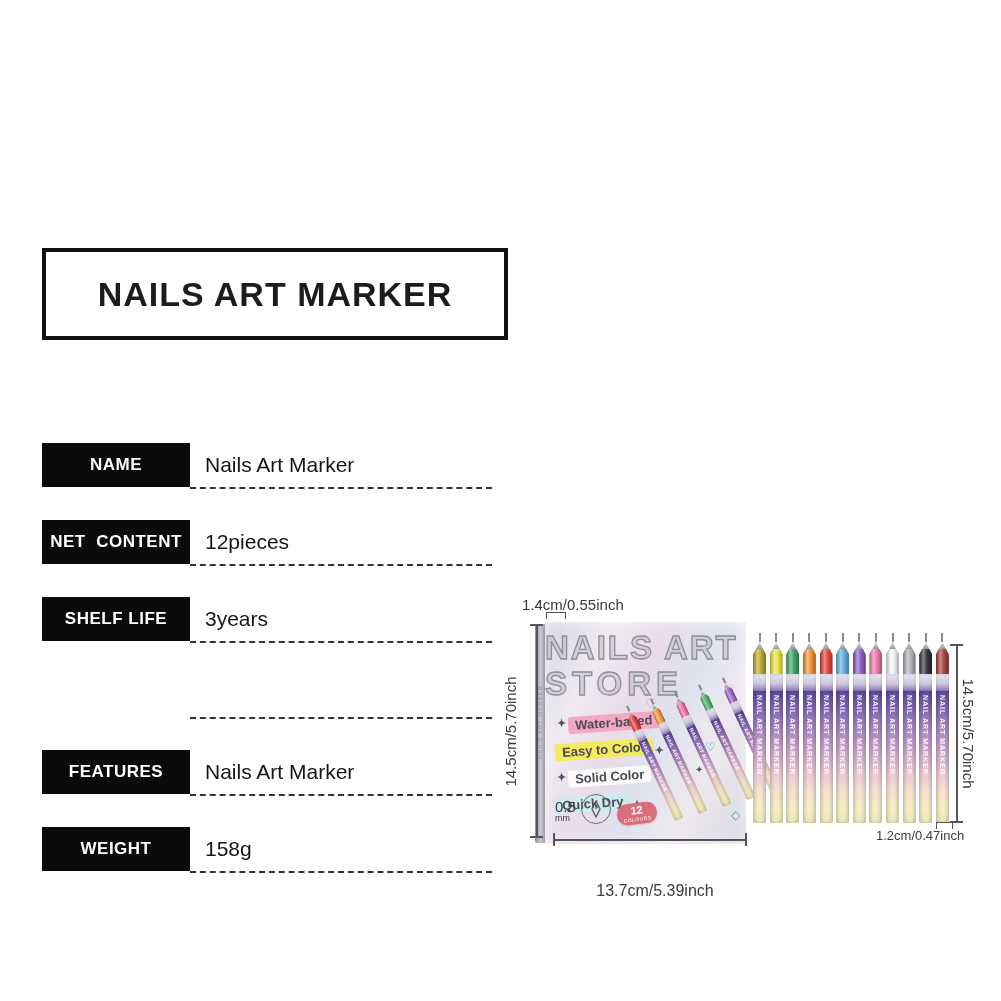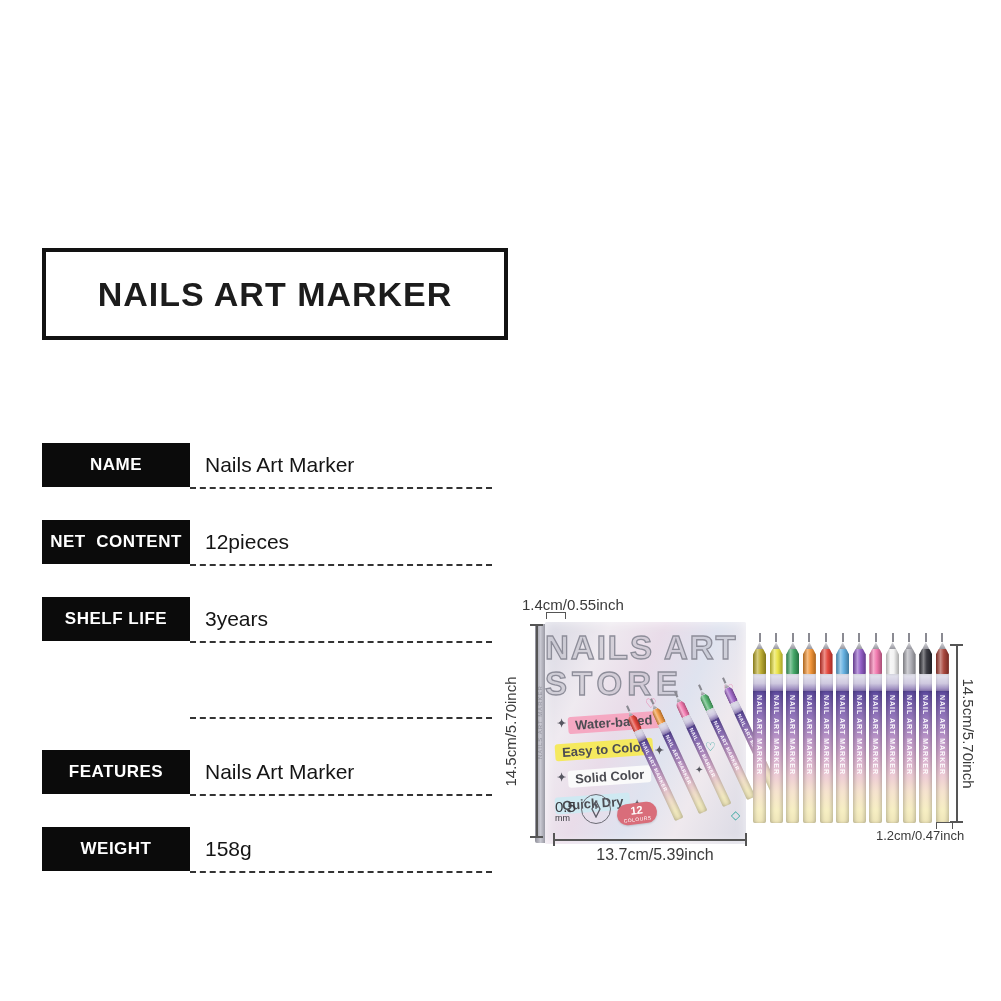--- a/index.html
+++ b/index.html
@@ -325,21 +325,21 @@
   <div class="dim-bracket" style="left:546px;top:612px;width:18px;"></div>
 
   <div class="dim-line" style="left:536px;top:625px;width:2px;height:213px;"></div>
   <div class="dim-line" style="left:530px;top:624px;width:13px;height:2px;"></div>
   <div class="dim-line" style="left:530px;top:836px;width:13px;height:2px;"></div>
   <div class="dim-text rot-ccw" style="left:450px;top:723px;width:120px;text-align:center;">14.5cm/5.70inch</div>
 
   <div class="dim-line" style="left:553px;top:839px;width:194px;height:2px;"></div>
   <div class="dim-line" style="left:553px;top:833px;width:2px;height:13px;"></div>
   <div class="dim-line" style="left:745px;top:833px;width:2px;height:13px;"></div>
-  <div class="dim-text" style="left:560px;top:846px;width:190px;text-align:center;font-size:16px;">13.7cm/5.39inch</div>
+  <div class="dim-text" style="left:560px;top:882px;width:190px;text-align:center;font-size:16px;">13.7cm/5.39inch</div>
 
   <div class="dim-line" style="left:956px;top:645px;width:2px;height:178px;"></div>
   <div class="dim-line" style="left:950px;top:644px;width:13px;height:2px;"></div>
   <div class="dim-line" style="left:950px;top:821px;width:13px;height:2px;"></div>
   <div class="dim-text rot-cw" style="left:908px;top:725px;width:120px;text-align:center;">14.5cm/5.70inch</div>
 
   <div class="dim-bracket" style="left:936px;top:822px;width:15px;"></div>
   <div class="dim-text" style="left:876px;top:828px;font-size:13px;">1.2cm/0.47inch</div>
 
 </div>

